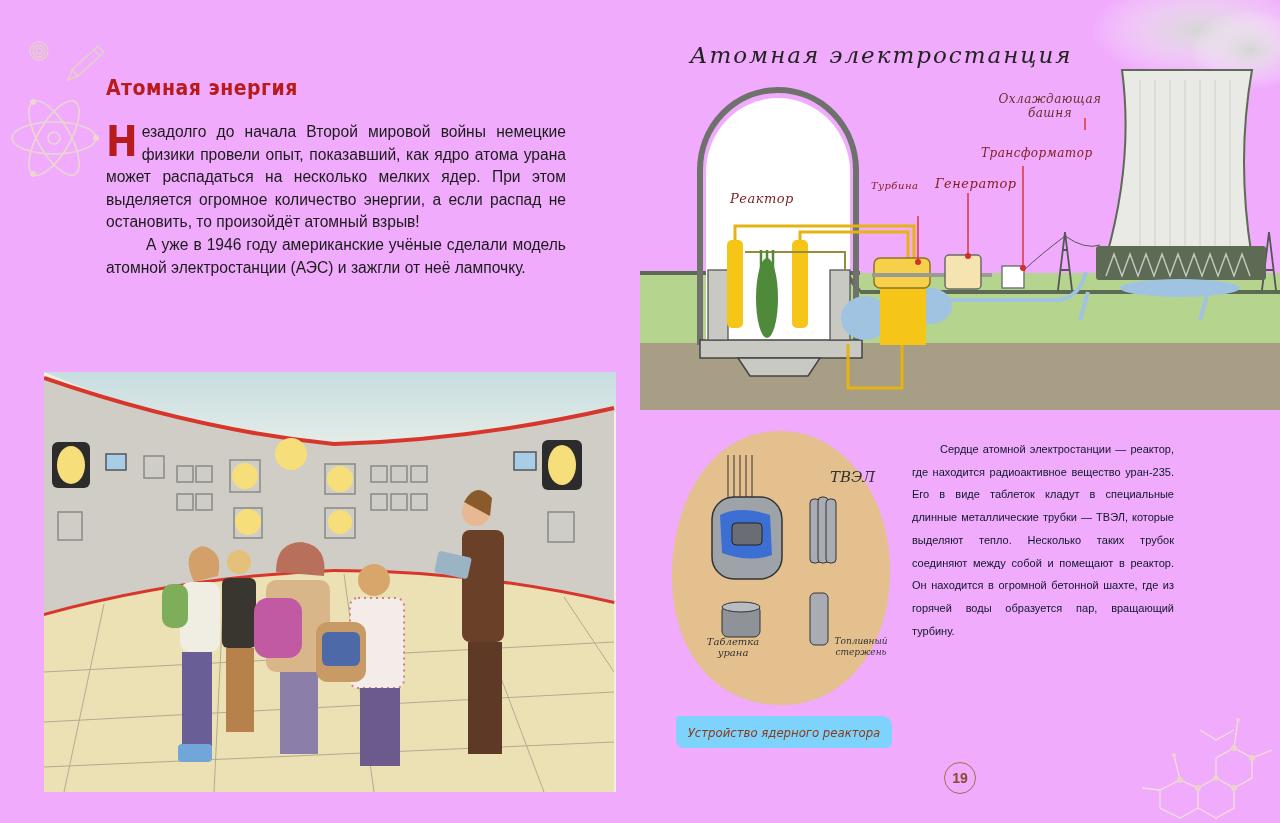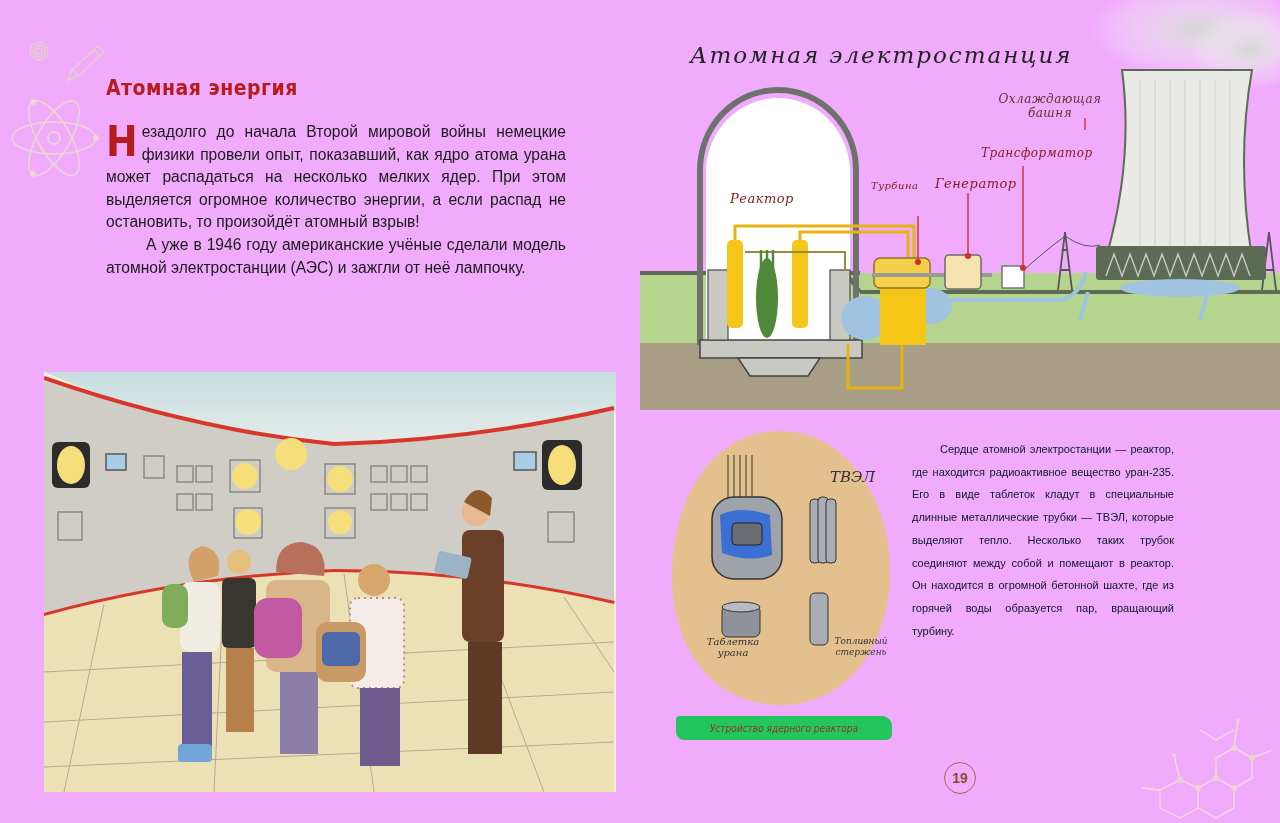--- a/index.html
+++ b/index.html
@@ -11,21 +11,21 @@
   .title{position:absolute;left:106px;top:76px;font-family:"DejaVu Sans Condensed","DejaVu Sans",sans-serif;font-weight:bold;font-size:21px;color:#b71c1c;letter-spacing:0.5px;}
   .body-text{position:absolute;left:106px;top:121px;width:460px;font-family:"Liberation Sans",sans-serif;font-size:15.6px;line-height:22.6px;text-align:justify;color:#1b1b1b;}
   .body-text p{margin:0;}
   .body-text p.indent{text-indent:40px;}
   .dropcap{float:left;font-family:"DejaVu Sans Condensed","DejaVu Sans",sans-serif;color:#b71c1c;font-weight:bold;font-size:42px;line-height:38px;margin:2px 4px 0 0;}
   .illus-left{position:absolute;left:44px;top:372px;width:572px;height:420px;overflow:hidden;}
   .diagram-title{position:absolute;left:690px;top:42px;font-family:"DejaVu Serif",serif;font-style:italic;font-size:23px;letter-spacing:2px;color:#222;}
   .label{position:absolute;font-family:"DejaVu Serif",serif;font-style:italic;font-size:13px;color:#7f1d1d;letter-spacing:0.5px;}
   .right-text{position:absolute;left:912px;top:438px;width:262px;font-family:"Liberation Sans",sans-serif;font-size:11px;line-height:22.7px;text-align:justify;color:#0f172a;}
   .right-text p{margin:0;text-indent:28px;}
-  .caption{position:absolute;left:676px;top:716px;width:216px;height:24px;background:#22c55e;border-radius:4px 10px 6px 8px;display:flex;align-items:center;justify-content:center;font-family:"DejaVu Sans Condensed","DejaVu Sans",sans-serif;font-style:italic;font-size:10px;color:#8b3a1a;}
+  .caption{position:absolute;left:676px;top:716px;width:216px;height:32px;background:#7dd3fc;border-radius:4px 10px 6px 8px;display:flex;align-items:center;justify-content:center;font-family:"DejaVu Sans Condensed","DejaVu Sans",sans-serif;font-style:italic;font-size:13px;color:#8b3a1a;}
   .page-number{position:absolute;left:944px;top:762px;width:30px;height:30px;border:1.5px solid #a86a4a;border-radius:50%;display:flex;align-items:center;justify-content:center;font-family:"Liberation Sans",sans-serif;font-size:14px;font-weight:bold;color:#8b4a2b;}
   .small-label{position:absolute;font-family:"DejaVu Serif",serif;font-style:italic;font-size:10px;color:#333;text-align:center;line-height:11px;}
 </style>
 </head>
 <body>
 
 <div class="page page-left">
   <svg class="deco" style="left:28px;top:40px" width="22" height="22" viewBox="0 0 22 22">
     <circle cx="11" cy="11" r="9" fill="none" stroke="#e6cfc8" stroke-width="1.4"></circle>
     <circle cx="11" cy="11" r="6" fill="none" stroke="#e6cfc8" stroke-width="1.4"></circle>

